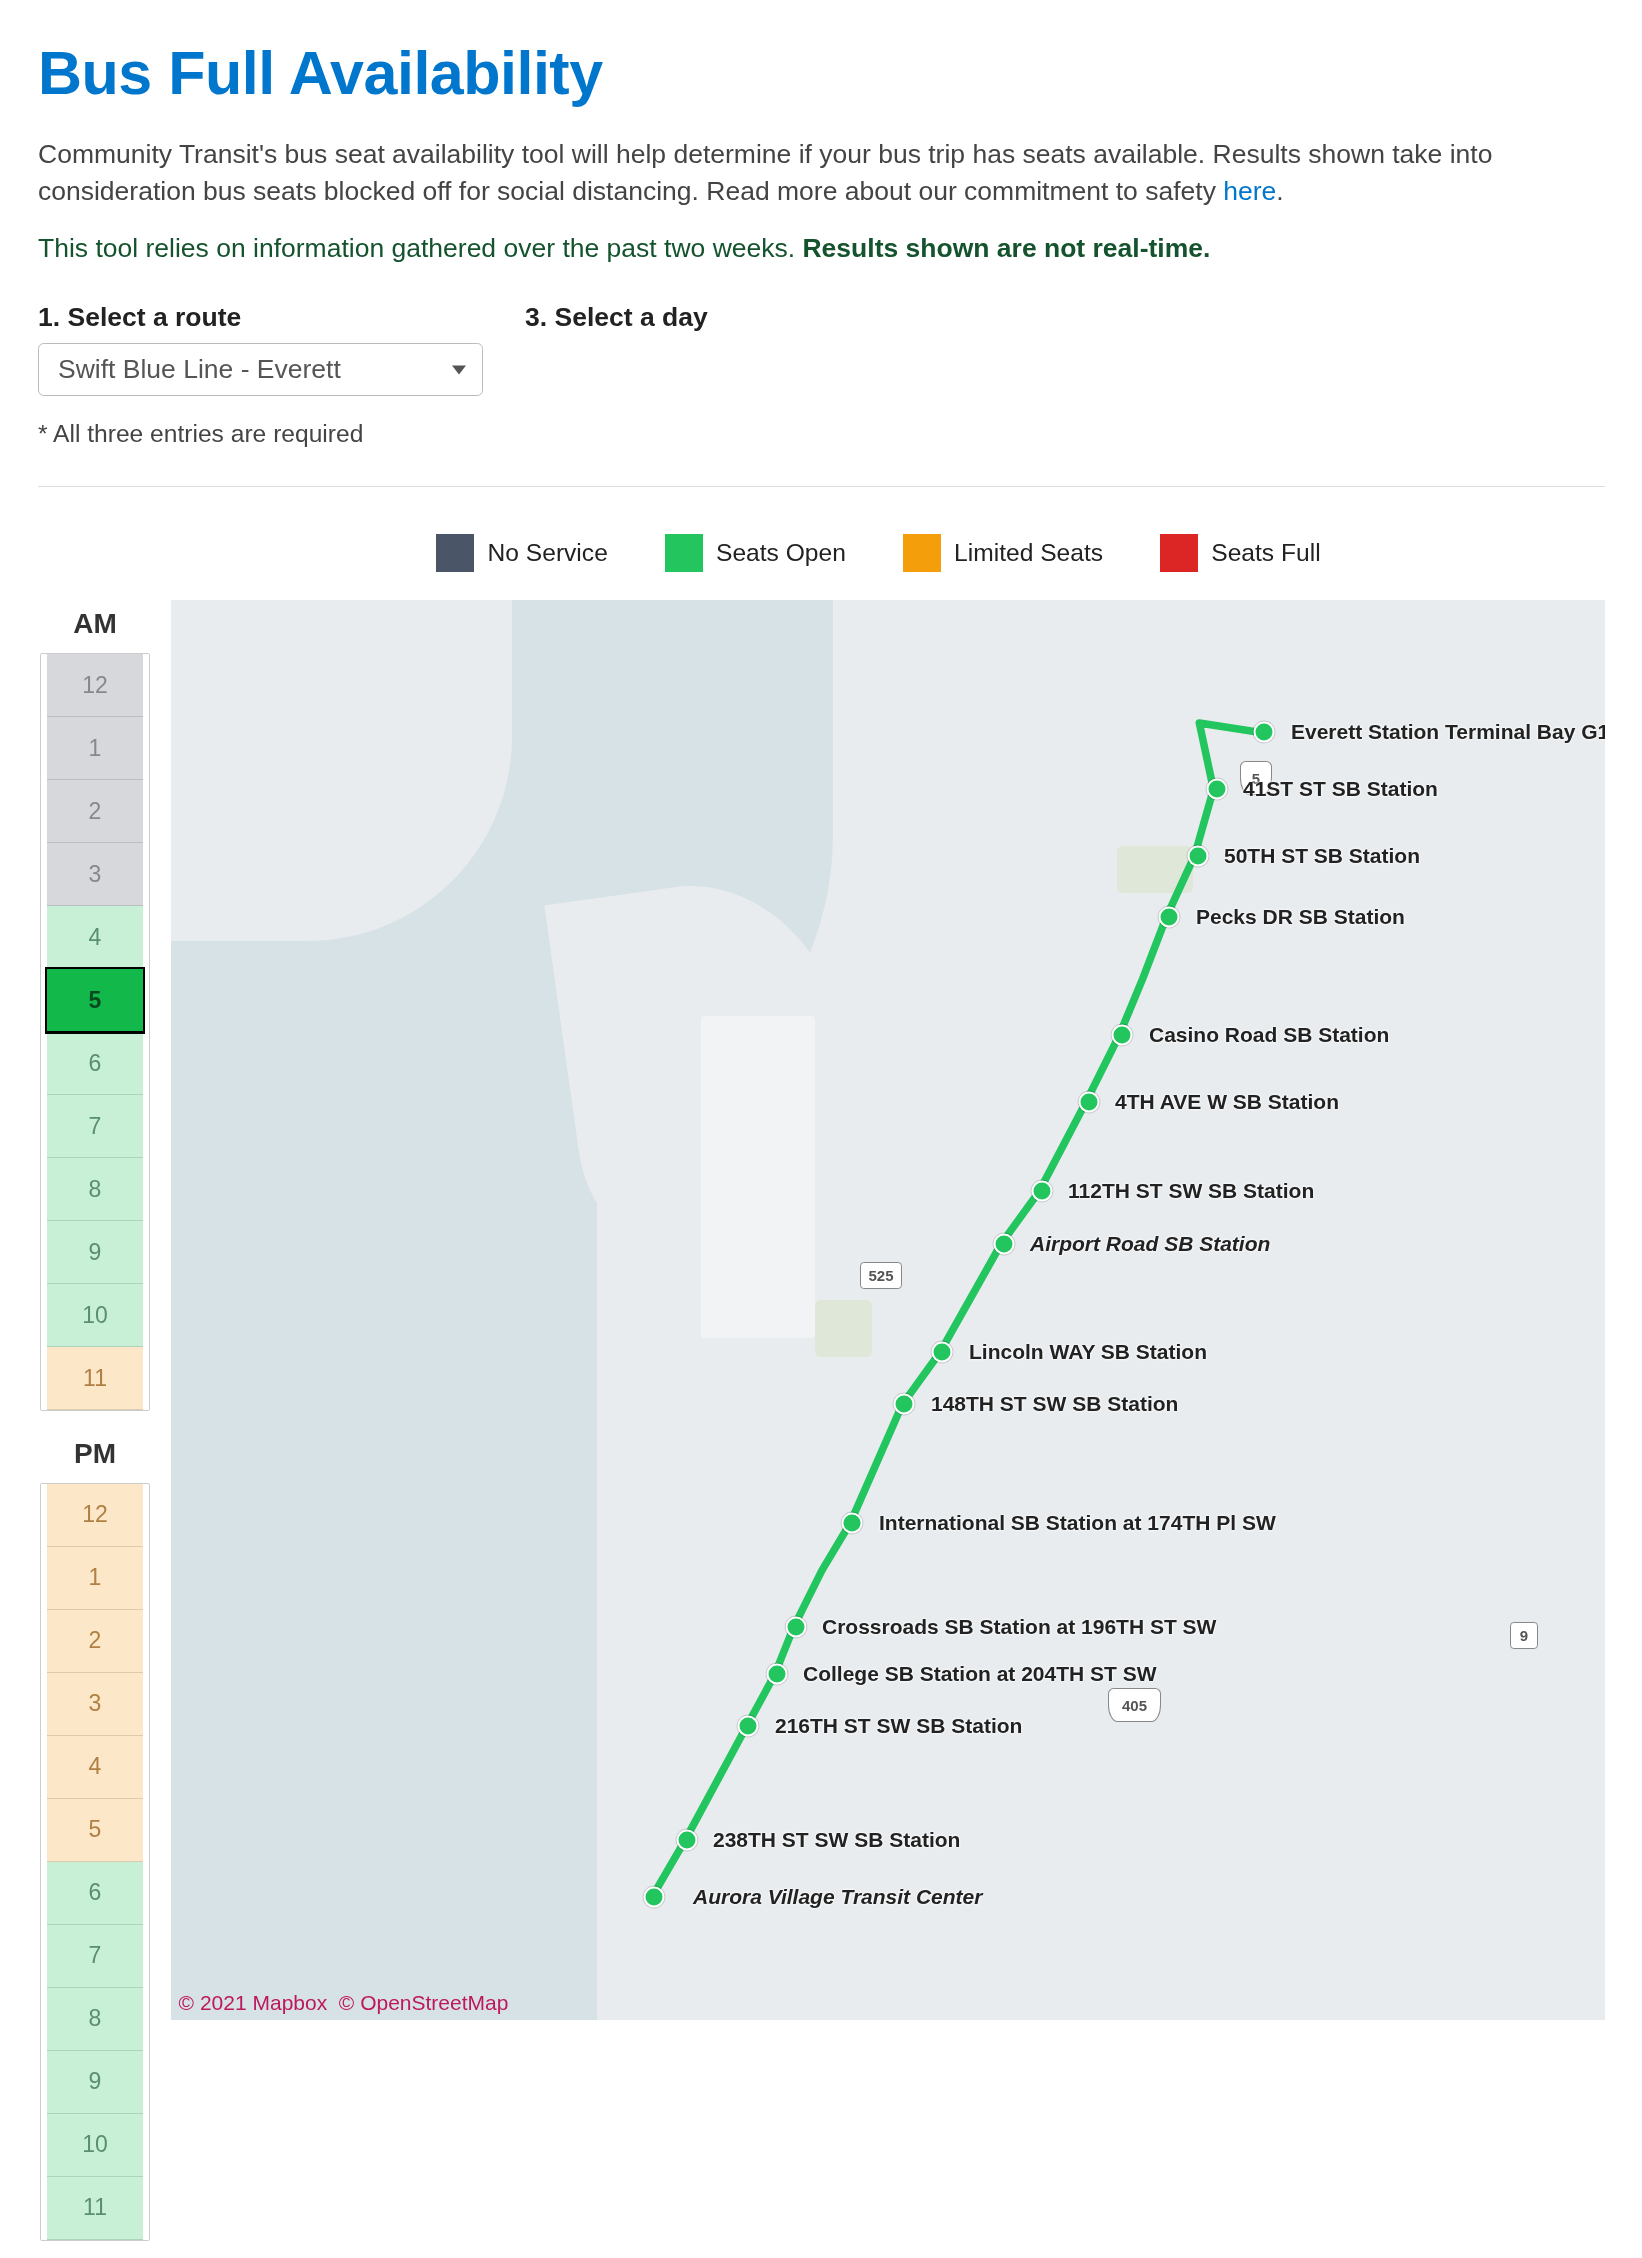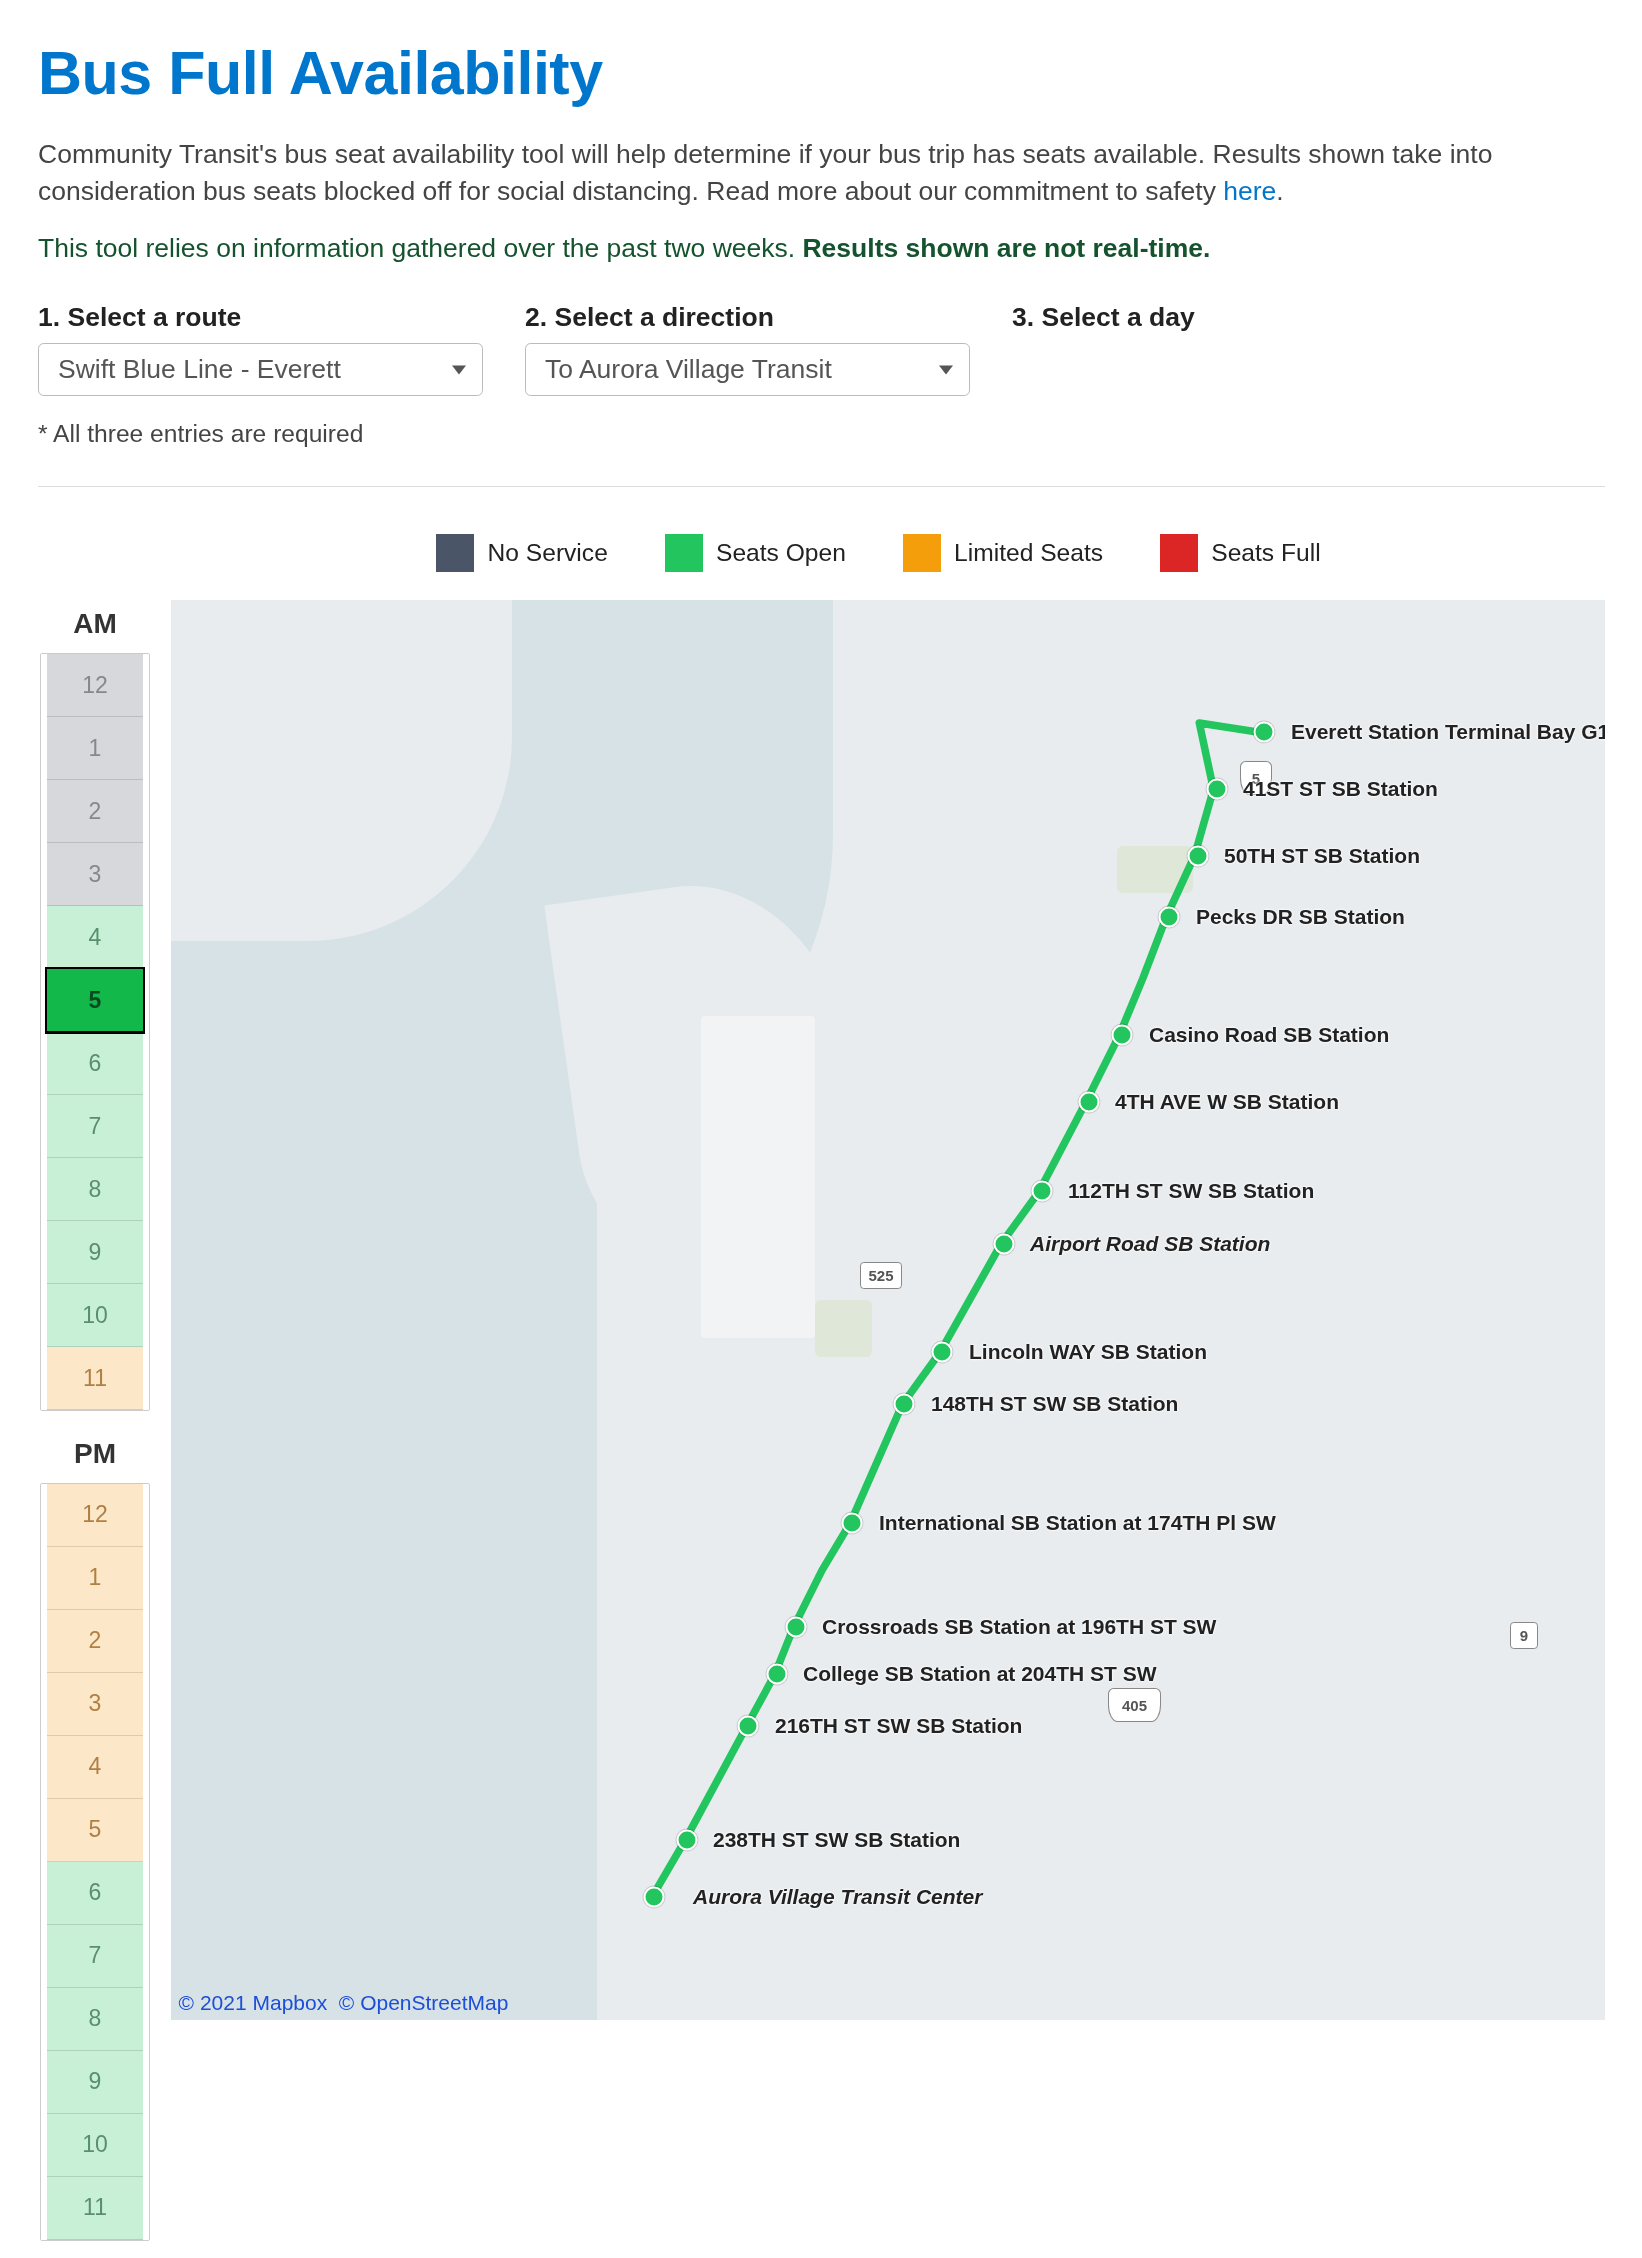--- a/index.html
+++ b/index.html
@@ -150,21 +150,21 @@
     display:flex; align-items:center; justify-content:center;
     color:#555; font-weight:600;
   }
 
   .attrib {
     position:absolute;
     left:7.6px; bottom:5.7px;
     font-size:21px;
     color:#555;
   }
-  .attrib a { color:#1d4ed8; text-decoration:none; }
+  .attrib a { color:#be185d; text-decoration:none; }
 </style>
 </head>
 <body>
 
 <h1>Bus Full Availability</h1>
 
 <p class="intro">
   <span>Community Transit's bus seat availability tool will help determine if your bus trip has seats available. Results shown take into consideration bus seats blocked off for social distancing. Read more about our commitment to safety </span>
   <a href="#">here</a><span>.</span>
 </p>
@@ -172,28 +172,20 @@
 <p class="note">
   <span>This tool relies on information gathered over the past two weeks. </span><b>Results shown are not real-time.</b>
 </p>
 
 <div class="selectors">
   <div class="sel-group">
     <span class="sel-label">1. Select a route</span>
     <div class="sel-wrap">
       <select class="sel">
         <option>Swift Blue Line - Everett</option>
-      </select>
-    </div>
-  </div>
-  <div class="sel-group">
-    <span class="sel-label">2. Select a direction</span>
-    <div class="sel-wrap">
-      <select class="sel">
-        <option>To Aurora Village Transit</option>
       </select>
     </div>
   </div>
   <div class="sel-group">
     <span class="sel-label">3. Select a day</span>
   </div>
 </div>
 
 <p class="req-note">* All three entries are required</p>
 

